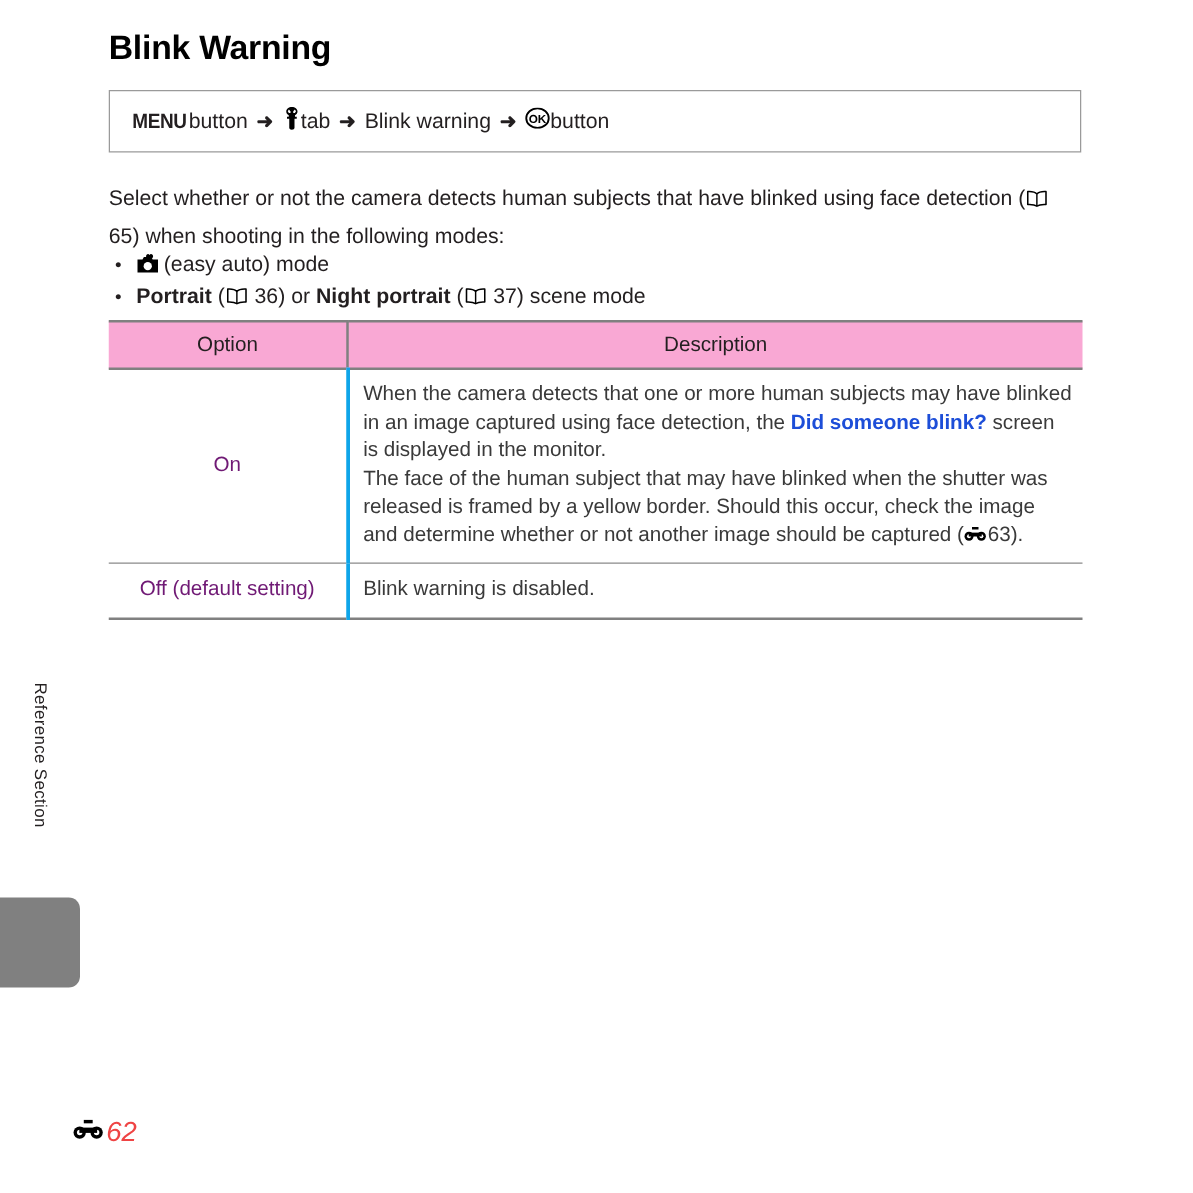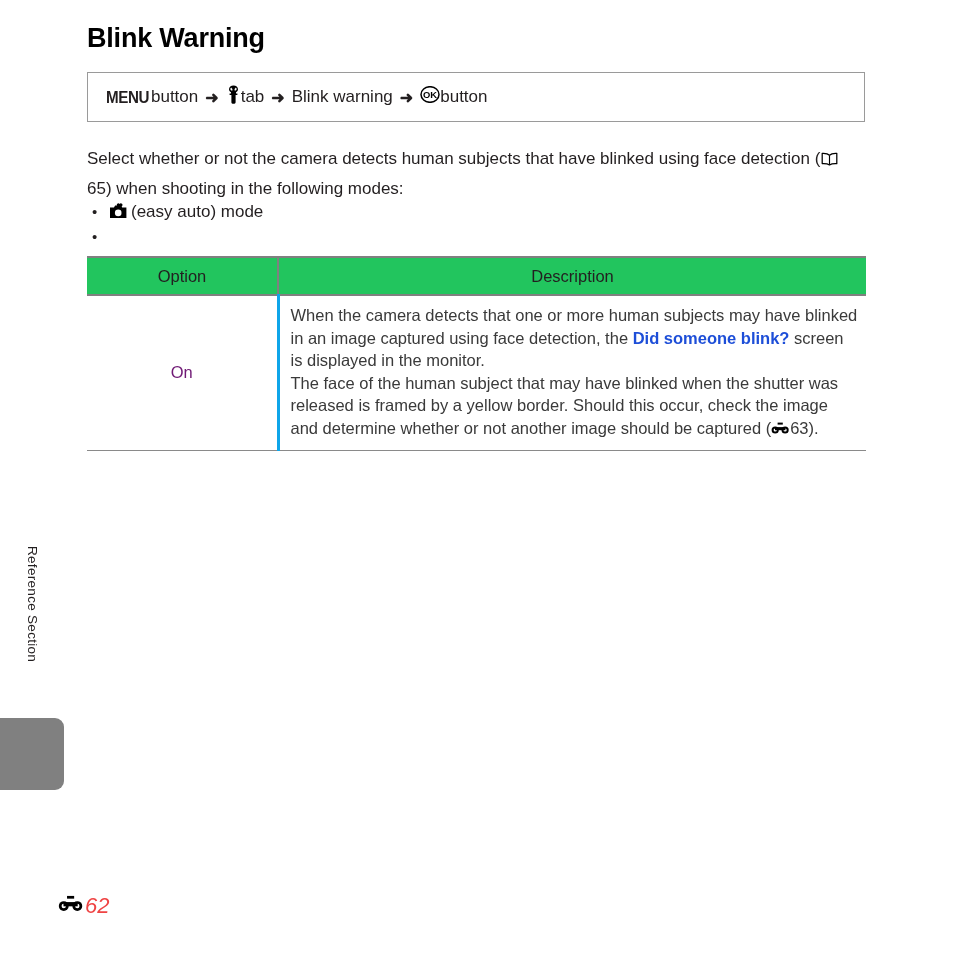--- a/index.html
+++ b/index.html
@@ -133,21 +133,21 @@
   #options-table {
     position: absolute;
     left: 87px;
     top: 256px;
     width: 779px;
     border-collapse: collapse;
     font-size: 16px;
   }
   #options-table col.c-option { width: 191px; }
   #options-table th {
-    background: #22c55e;
+    background: #f9a8d4;
     font-weight: normal;
     font-size: 16.5px;
     height: 34px;
     border-top: 2px solid #808080;
     border-bottom: 2px solid #808080;
     text-align: center;
     vertical-align: middle;
     color: #231f20;
   }
   #options-table th.th-option { border-right: 2px solid #808080; }
@@ -233,20 +233,27 @@
     <span class="bullet-dot">•</span>
     <span class="mode-text"><span class="easyauto-icon"><svg width="19" height="17" viewBox="0 0 19 17" aria-hidden="true">
             <path d="M1.0 4.6 L5.0 4.6 L6.1 2.6 L12.0 2.6 L13.1 4.6 L17.4 4.6 L17.4 15.0 L1.0 15.0 Z" fill="#000"></path>
             <circle cx="9.2" cy="9.9" r="3.3" fill="#fff"></circle>
             <path d="M13.0 0.8 C12.3 0.1 11.2 0.1 10.6 0.9 C10.0 0.1 8.9 0.1 8.3 0.8 C7.6 1.5 7.7 2.6 8.4 3.3 L10.6 5.4 L12.9 3.3 C13.6 2.6 13.7 1.5 13.0 0.8 Z" fill="#000"></path>
           </svg></span><span>(easy auto) mode</span></span>
   </div>
 
   <div class="mode-item">
     <span class="bullet-dot">•</span>
+    <span class="mode-text"><b>Portrait</b> (<span class="book-icon"><svg width="17" height="14" viewBox="0 0 17 14" aria-hidden="true">
+            <path d="M8.5 3.2 C6.9 1.5 4.6 1.1 1.2 1.3 L1.2 11.6 C4.6 11.4 6.9 11.8 8.5 12.9 C10.1 11.8 12.4 11.4 15.8 11.6 L15.8 1.3 C12.4 1.1 10.1 1.5 8.5 3.2 Z" fill="none" stroke="#000" stroke-width="1.25" stroke-linejoin="round"></path>
+            <line x1="8.5" y1="3.4" x2="8.5" y2="12.7" stroke="#000" stroke-width="1.15"></line>
+          </svg></span> <span>36</span>) <span>or</span> <b>Night portrait</b> (<span class="book-icon"><svg width="17" height="14" viewBox="0 0 17 14" aria-hidden="true">
+            <path d="M8.5 3.2 C6.9 1.5 4.6 1.1 1.2 1.3 L1.2 11.6 C4.6 11.4 6.9 11.8 8.5 12.9 C10.1 11.8 12.4 11.4 15.8 11.6 L15.8 1.3 C12.4 1.1 10.1 1.5 8.5 3.2 Z" fill="none" stroke="#000" stroke-width="1.25" stroke-linejoin="round"></path>
+            <line x1="8.5" y1="3.4" x2="8.5" y2="12.7" stroke="#000" stroke-width="1.15"></line>
+          </svg></span> <span>37</span>) <span>scene mode</span></span>
   </div>
 
 </div>
 
 <table id="options-table">
   <colgroup>
       <col class="c-option">
       <col class="c-desc">
     </colgroup>
   <thead>
@@ -260,20 +267,24 @@
       <td class="cell-option">On</td>
       <td class="cell-desc"><span>When the camera detects that one or more human subjects may have blinked in an image captured using face detection, the </span><b>Did someone blink?</b><span> screen is displayed in the monitor.</span><br><span>The face of the human subject that may have blinked when the shutter was released is framed by a yellow border. Should this occur, check the image and determine whether or not another image should be captured (</span><span class="ref-icon"><svg width="19" height="13" viewBox="0 0 19 13" aria-hidden="true">
               <circle cx="4.2" cy="8.0" r="3.6" fill="#000"></circle>
               <circle cx="4.2" cy="8.0" r="1.6" fill="#fff"></circle>
               <circle cx="14.1" cy="8.0" r="3.6" fill="#000"></circle>
               <circle cx="14.1" cy="8.0" r="1.6" fill="#fff"></circle>
               <rect x="4.0" y="5.1" width="10.4" height="3.1" fill="#000"></rect>
               <rect x="6.6" y="0.6" width="5.2" height="2.0" fill="#000"></rect>
             </svg></span><span>63</span><span>).</span></td>
     </tr>
+    <tr class="row-off">
+      <td class="cell-option">Off (default setting)</td>
+      <td class="cell-desc">Blink warning is disabled.</td>
+    </tr>
   </tbody>
 </table>
 
 <div id="page-footer">
   <span class="ref-icon">
     <svg width="26" height="18" viewBox="0 0 19 13" aria-hidden="true">
       <circle cx="4.2" cy="8.0" r="3.6" fill="#000"></circle>
       <circle cx="4.2" cy="8.0" r="1.6" fill="#fff"></circle>
       <circle cx="14.1" cy="8.0" r="3.6" fill="#000"></circle>
       <circle cx="14.1" cy="8.0" r="1.6" fill="#fff"></circle>

